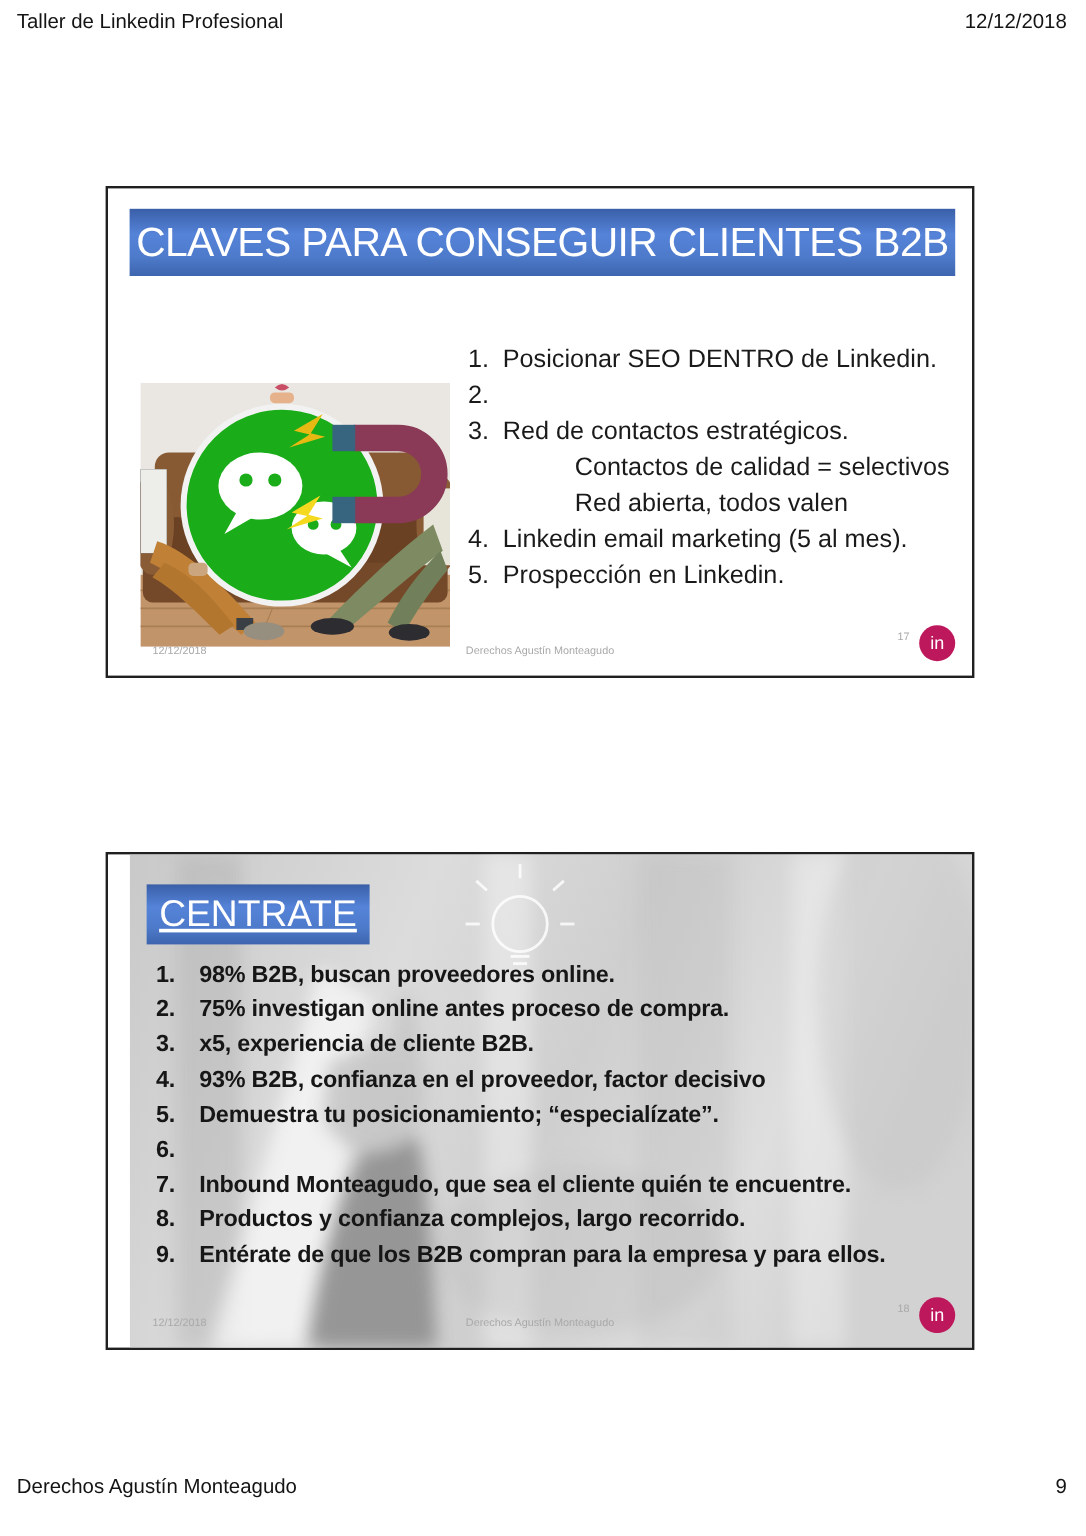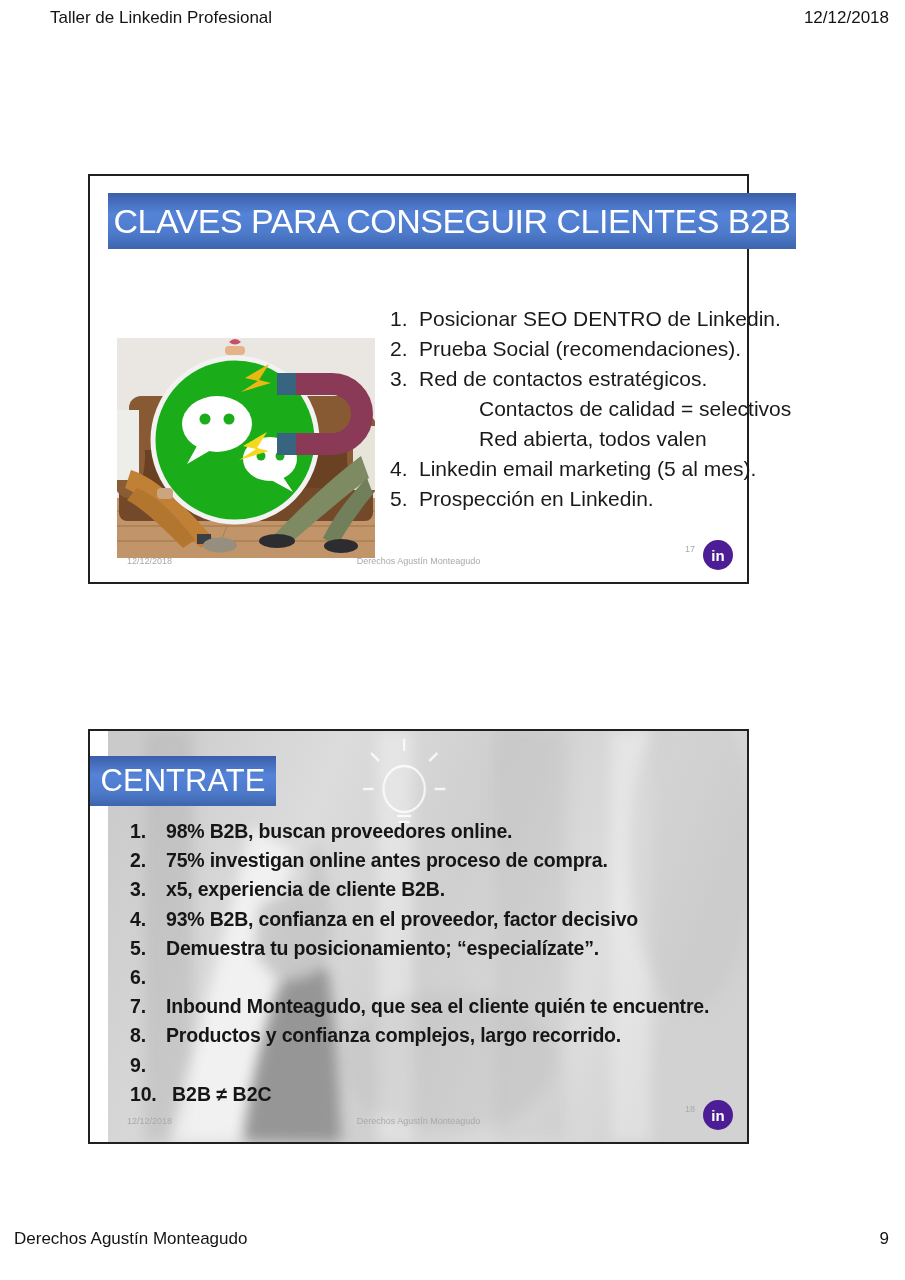--- a/index.html
+++ b/index.html
@@ -1,37 +1,37 @@
 <!DOCTYPE html>
 <html><head>
 <meta charset="utf-8">
 <style>
   html,body{margin:0;padding:0;}
   body{
     width:905px;height:1280px;position:relative;background:#ffffff;
     font-family:"Liberation Sans", sans-serif;color:#141414;overflow:hidden;
   }
   
-  .page-header-left{position:absolute;left:14px;top:8px;font-size:17px;margin-left:36px;}
+  .page-header-left{position:absolute;left:14px;top:8px;font-size:17px;}
   .page-header-right{position:absolute;right:16px;top:8px;font-size:17px;}
   .page-footer-left{position:absolute;left:14px;top:1229px;font-size:17px;}
   .page-footer-right{position:absolute;right:16px;top:1229px;font-size:17px;}
 
   
-  .slide{position:absolute;left:88px;width:661px;background:#ffffff;border:2px solid #202020;box-sizing:border-box;margin-top:19px;}
+  .slide{position:absolute;left:88px;width:724px;background:#ffffff;border:2px solid #202020;box-sizing:border-box;}
   .slide1{top:155px;height:410px;}
   .slide2{top:710px;height:415px;}
 
   .titlebar{
     position:absolute;display:flex;align-items:center;justify-content:center;
     background:linear-gradient(180deg,#3a5fa8 0%,#5583d8 38%,#4d7aca 72%,#3e65ae 100%);
     color:#ffffff;
   }
   .s1-titlebar{left:18px;top:17px;width:688px;height:56px;font-size:34px;letter-spacing:-0.5px;}
-  .s2-titlebar{left:0;top:25px;width:186px;height:50px;font-size:31px;z-index:3;}
+  .s2-titlebar{left:32px;top:25px;width:186px;height:50px;font-size:31px;z-index:3;text-decoration:underline;}
 
   
   .s1-photo{position:absolute;left:27px;top:162px;width:258px;height:220px;}
   .s1-list{position:absolute;left:300px;top:128px;width:440px;font-size:21px;color:#1a1a1a;}
   .s1-row{display:flex;line-height:30px;}
   .s1-num{width:29px;flex:0 0 29px;}
   .s1-row.indent{padding-left:89px;text-align:center;}
 
   
   .s2-texture{position:absolute;left:18px;top:0;right:0;bottom:0;overflow:hidden;}
@@ -41,21 +41,21 @@
   .s2-num{width:36px;flex:0 0 36px;}
   .neq{font-weight:bold;letter-spacing:0;padding:0 6px;}
 
   
   .slide-footer{position:absolute;left:0;right:0;bottom:12px;height:30px;font-size:9px;color:#a9a9a9;z-index:4;}
   .sf-date{position:absolute;left:37px;bottom:4px;}
   .sf-credit{position:absolute;left:0;right:0;bottom:4px;text-align:center;}
   .sf-page{position:absolute;right:52px;bottom:16px;}
   .li-badge{
     position:absolute;right:14px;bottom:0px;width:30px;height:30px;border-radius:50%;
-    background:#4c1d95;color:#ffffff;font-weight:bold;font-size:15px;
+    background:#be185d;color:#ffffff;font-weight:normal;font-size:15px;
     display:flex;align-items:center;justify-content:center;
   }
 </style>
 </head>
 <body>
 
 <div class="page-header-left">Taller de Linkedin Profesional</div>
 <div class="page-header-right">12/12/2018</div>
 
 <div class="slide slide1">
@@ -124,21 +124,20 @@
     </svg>
   </div>
 
   <div class="s1-list">
     <div class="s1-row">
         <span class="s1-num">1.</span>
         <span>Posicionar SEO DENTRO de Linkedin.</span>
       </div>
     <div class="s1-row">
         <span class="s1-num">2.</span>
-        <span>Prueba Social (recomendaciones).</span>
       </div>
     <div class="s1-row">
         <span class="s1-num">3.</span>
         <span>Red de contactos estratégicos.</span>
       </div>
     <div class="s1-row indent">
         <span>Contactos de calidad = selectivos</span>
       </div>
     <div class="s1-row indent">
         <span>Red abierta, todos valen</span>
@@ -239,24 +238,21 @@
     <div class="s2-row">
         <span class="s2-num">7.</span>
         <span>Inbound Monteagudo, que sea el cliente quién te encuentre.</span>
       </div>
     <div class="s2-row">
         <span class="s2-num">8.</span>
         <span>Productos y confianza complejos, largo recorrido.</span>
       </div>
     <div class="s2-row">
         <span class="s2-num">9.</span>
-      </div>
-    <div class="s2-row">
-        <span class="s2-num">10.</span>
-        <span class="neq">B2B  ≠  B2C</span>
+        <span>Entérate de que los B2B compran para la empresa y para ellos.</span>
       </div>
   </div>
 
   <div class="slide-footer">
     <span class="sf-date">12/12/2018</span>
     <span class="sf-credit">Derechos Agustín Monteagudo</span>
     <span class="sf-page">18</span>
     <span class="li-badge">in</span>
   </div>
 </div>

